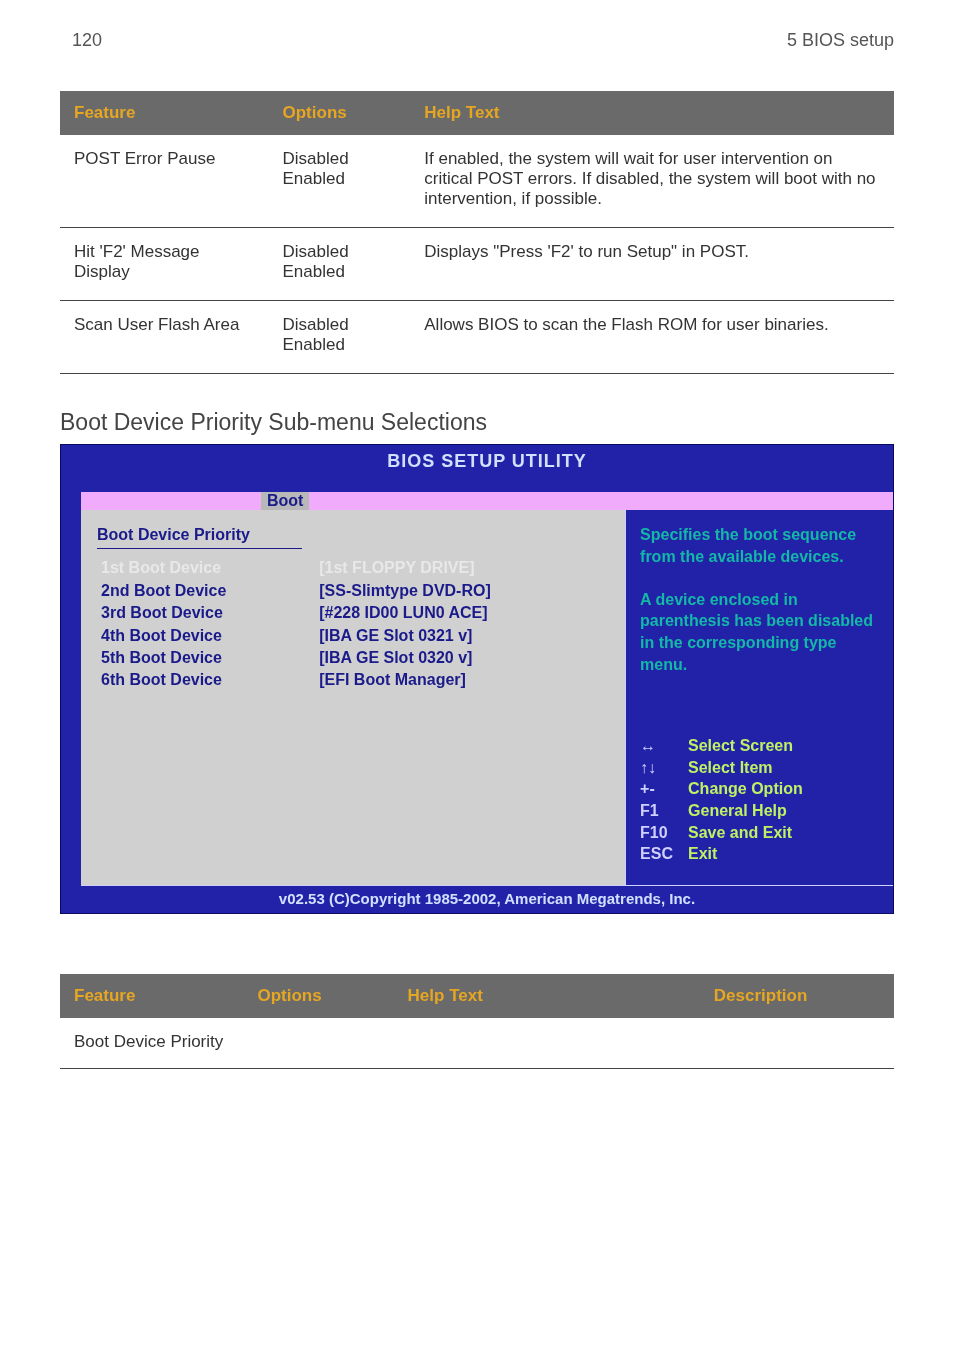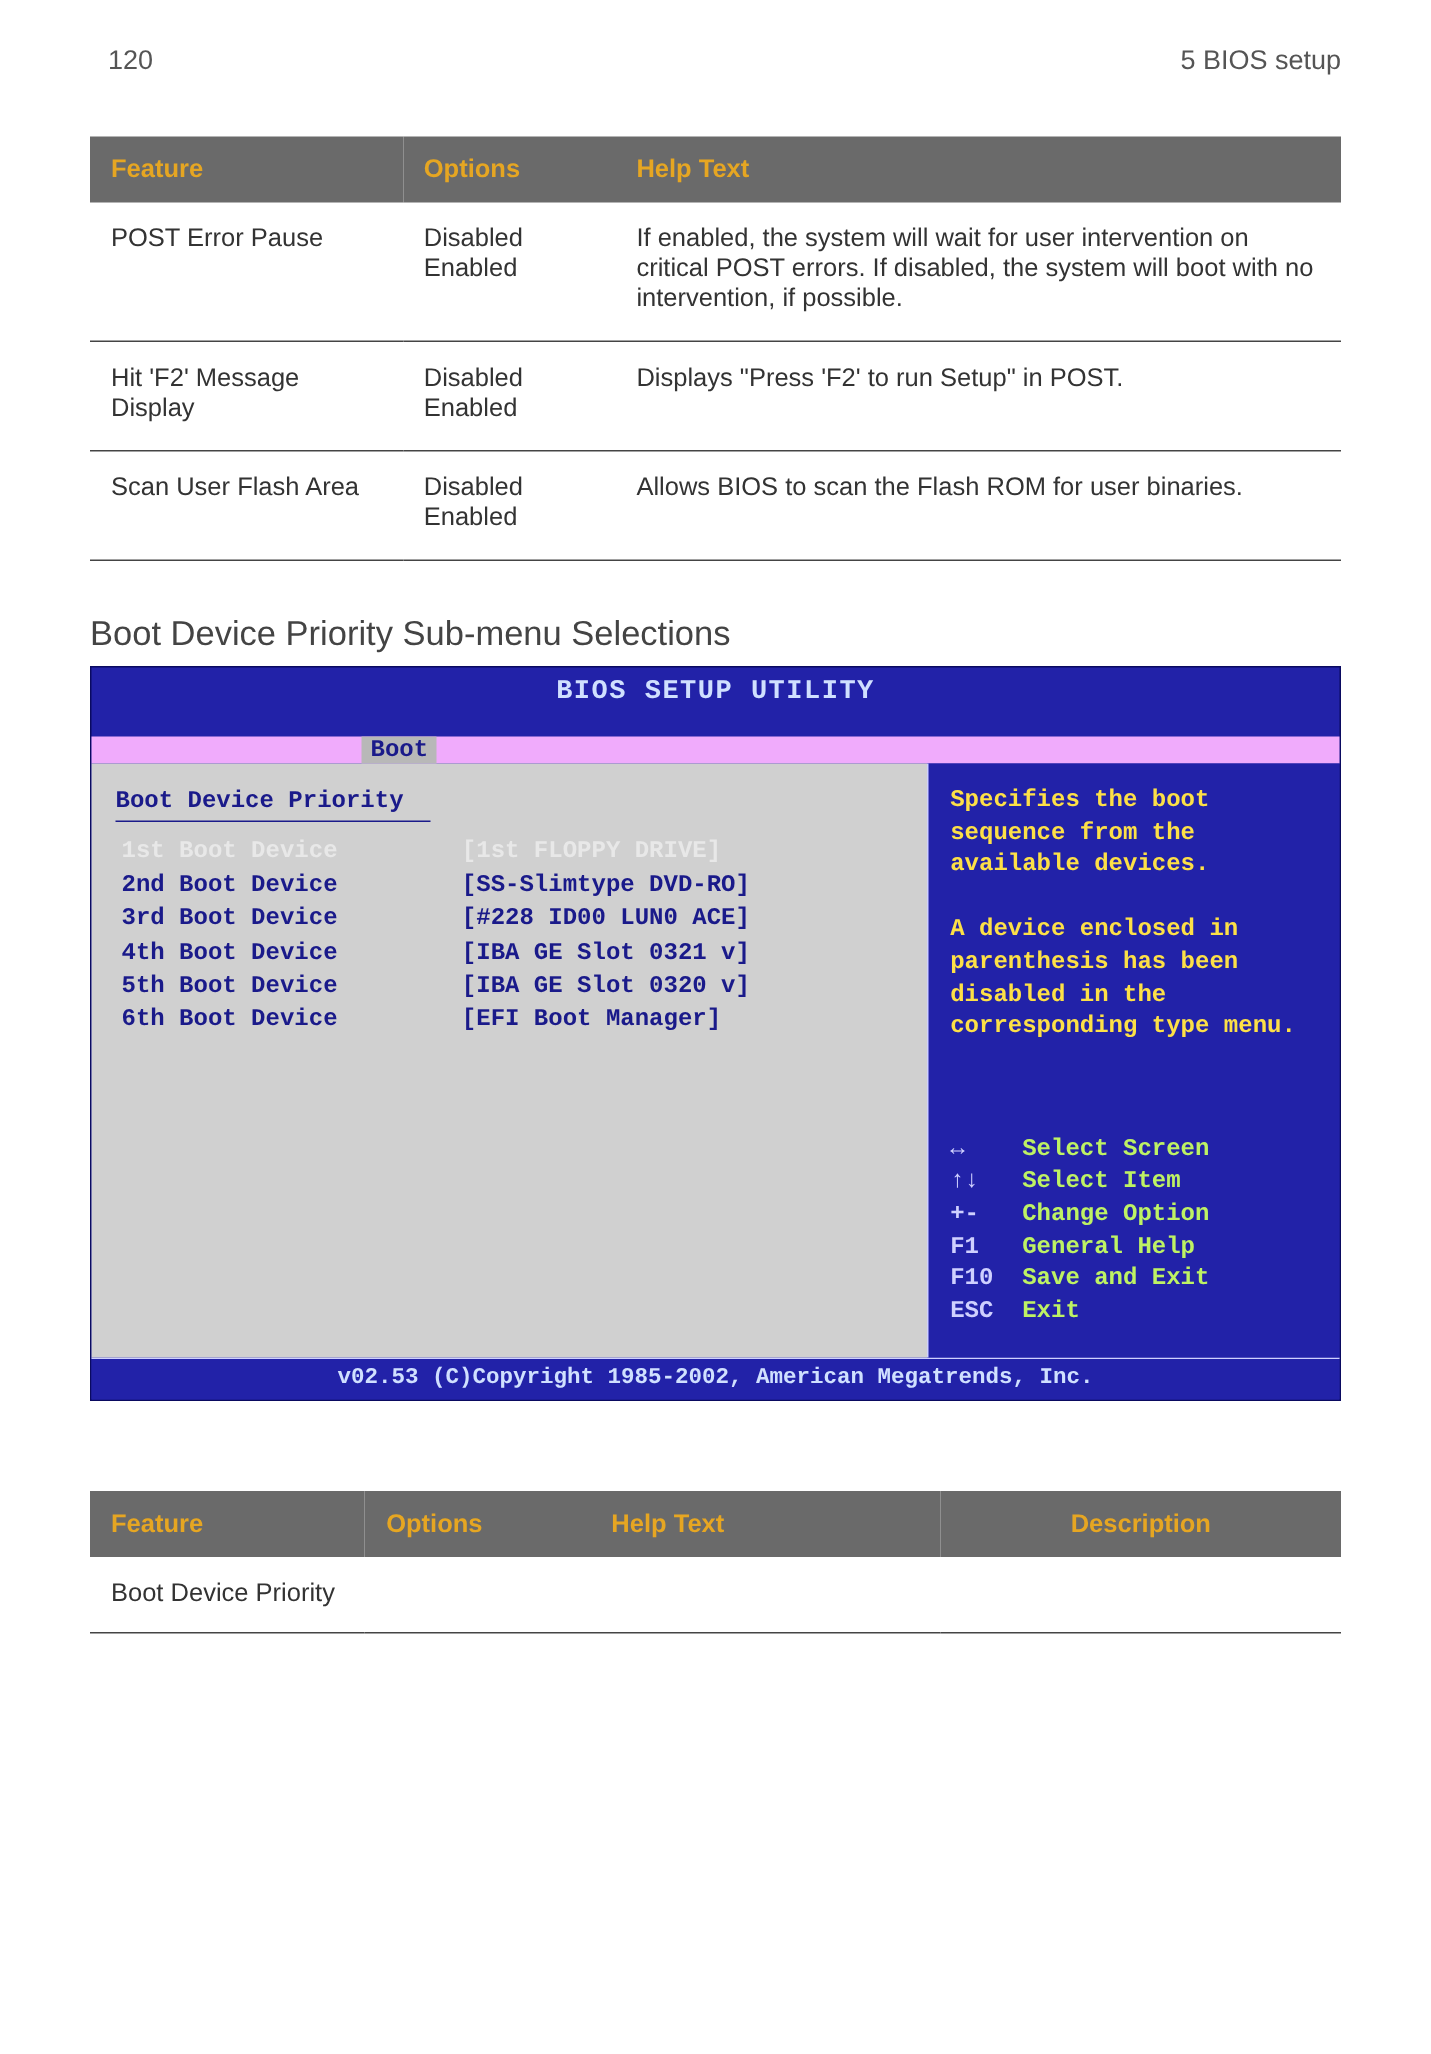--- a/index.html
+++ b/index.html
@@ -51,24 +51,25 @@
     font-size: 23px;
     font-weight: 300;
     color: #444;
     margin: 14px 0 8px 0;
   }
 
   
   .bios {
     width: 100%;
     background: #2222a8;
-    font-family: Liberation Mono, monospace;
+    font-family: Liberation Sans, sans-serif;
     font-weight: bold;
     color: #cfd0ff;
     border: 1px solid #0a0a60;
+    padding-left: 20px;
   }
   .bios-title {
     text-align: center;
     color: #d0e0ff;
     font-size: 18px;
     padding: 6px 0 2px 0;
     letter-spacing: 1px;
   }
   .bios-tabs {
     background: #f0abfc;
@@ -112,21 +113,21 @@
     background: #2222a8;
     color: #e8e87a;
     padding: 14px 14px 20px 14px;
     font-size: 16px;
     line-height: 1.35;
     border-left: 1px solid #cfd0ff;
     display: flex;
     flex-direction: column;
     justify-content: space-between;
   }
-  .bios-right .help-block { color: #fde047; }
+  .bios-right .help-block { color: #14b8a6; }
   .bios-right .keys { margin-top: 60px; }
   .bios-right .keys div { display: flex; gap: 14px; }
   .bios-right .keys .k { width: 34px; color: #cfd0ff; }
   .bios-right .keys .v { color: #bef264; }
   .bios-footer {
     text-align: center;
     background: #2222a8;
     color: #d0e0ff;
     font-size: 15px;
     padding: 4px 0 6px 0;

